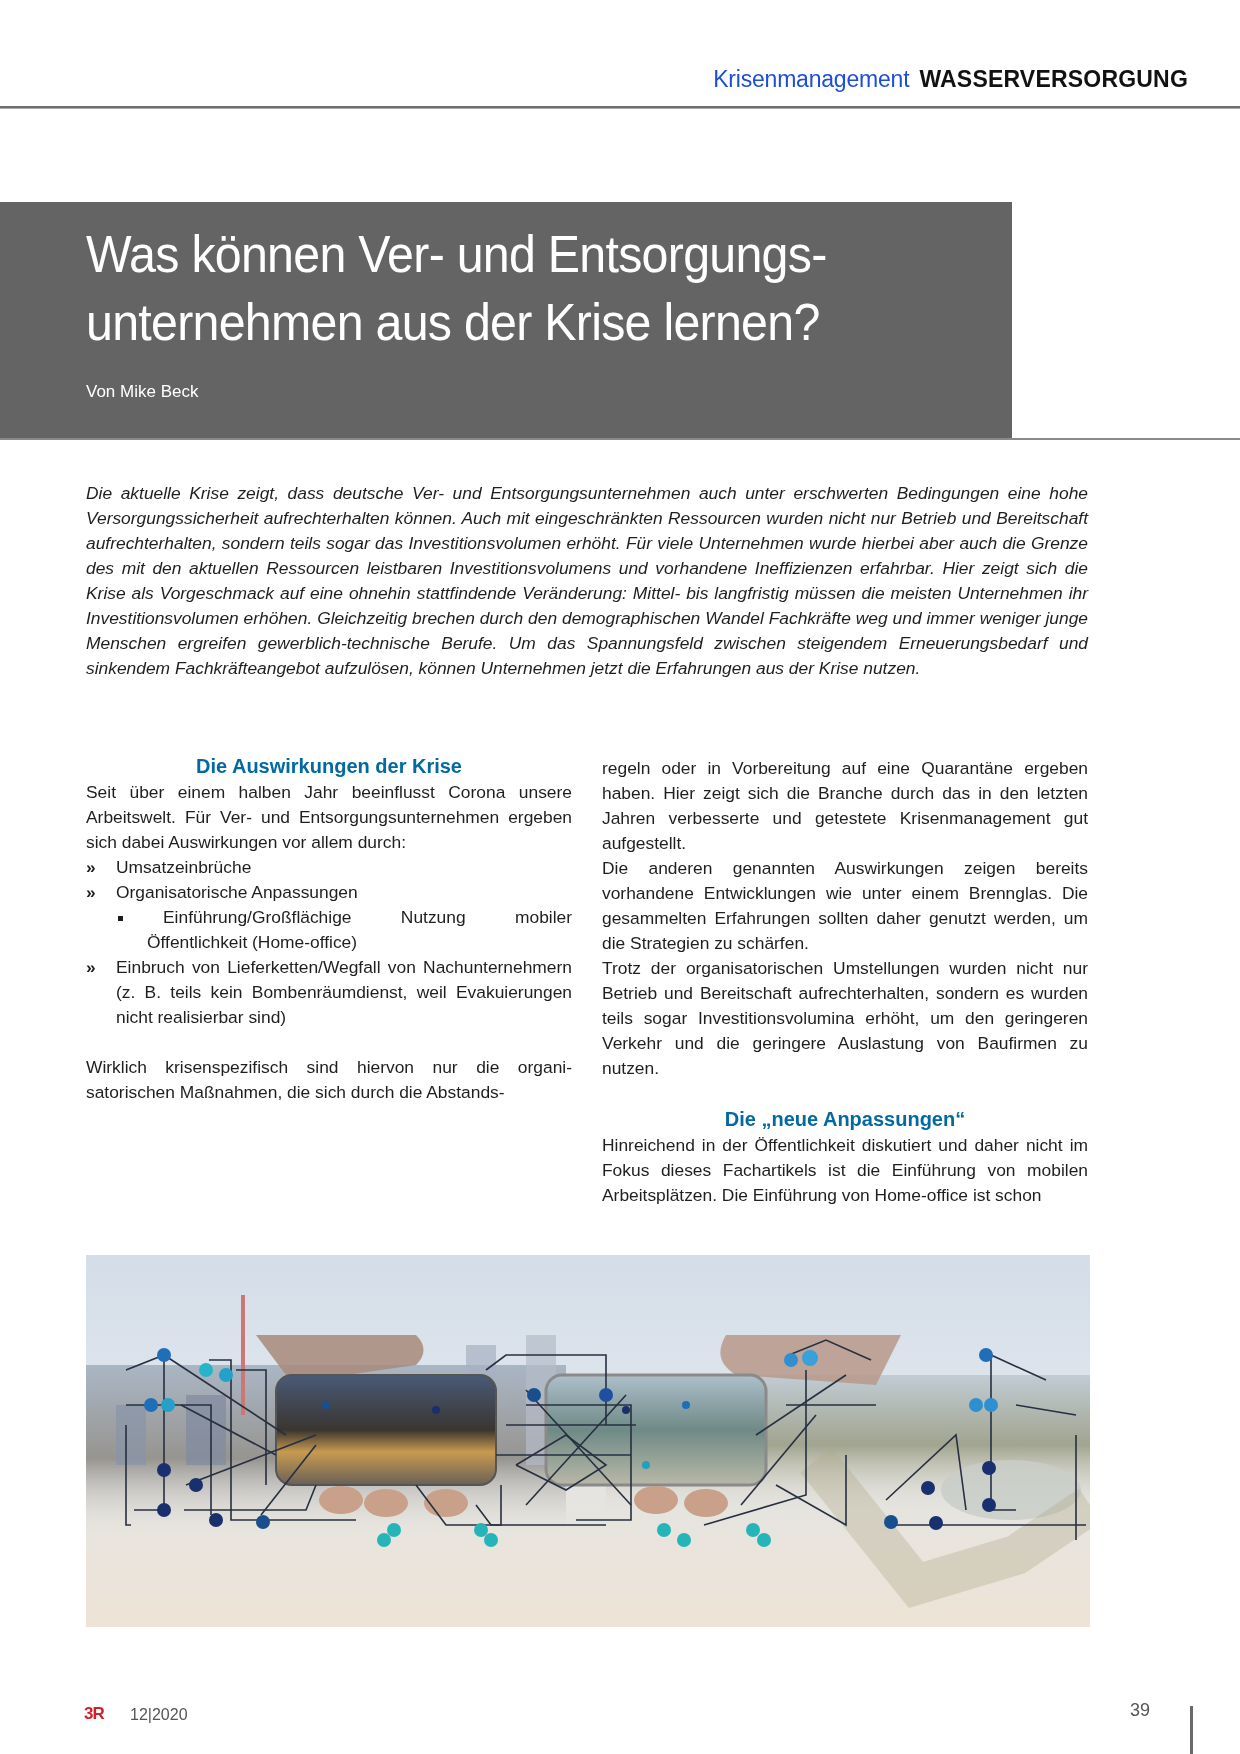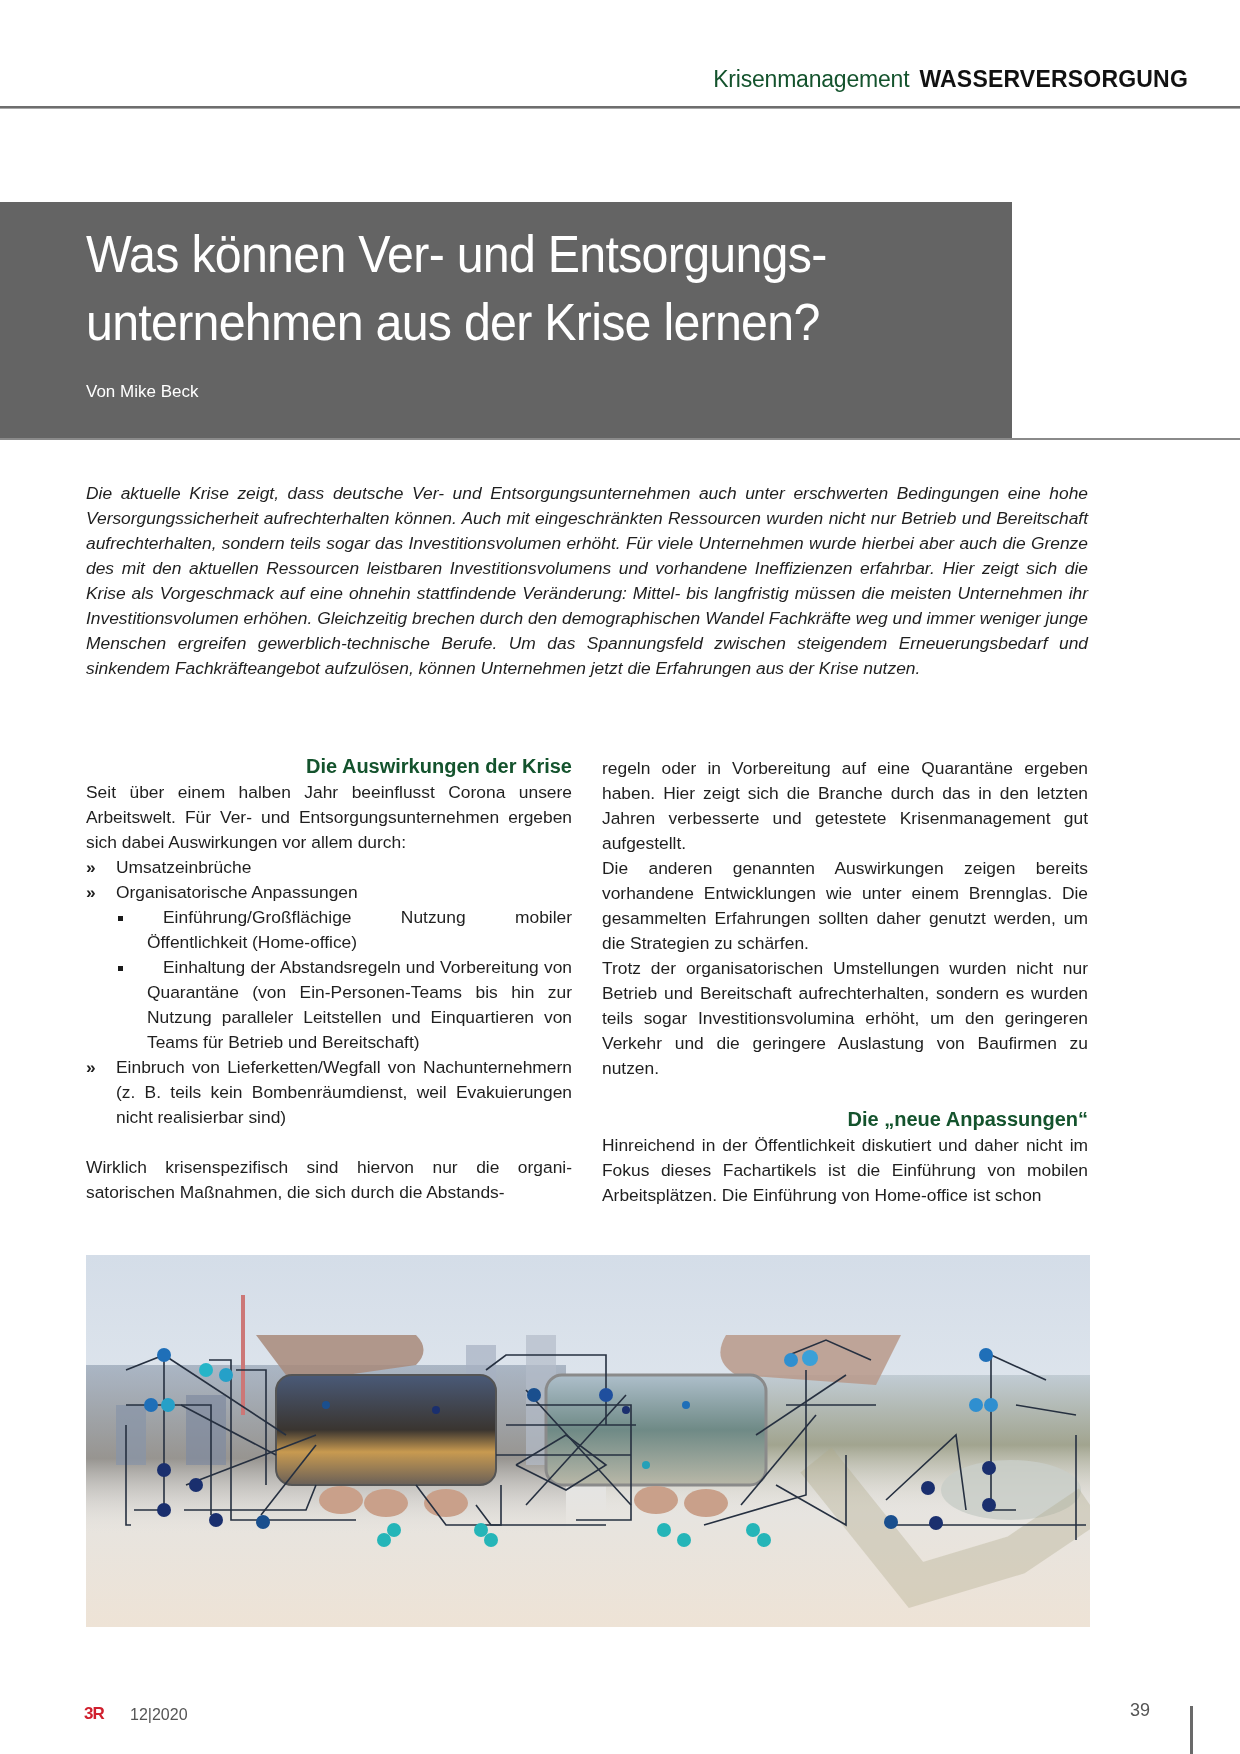--- a/index.html
+++ b/index.html
@@ -1,40 +1,40 @@
 <!DOCTYPE html>
 <html><head>
 <meta charset="utf-8">
 <style>
   html, body { margin: 0; padding: 0; background: #ffffff; }
   body { width: 1240px; height: 1754px; position: relative; overflow: hidden;
          font-family: "Liberation Sans", "DejaVu Sans", sans-serif; color: #1a1a1a; }
 
   .running-head { position: absolute; right: 52px; top: 64px; font-size: 23px; line-height: 30px;
                   white-space: nowrap; letter-spacing: -0.2px; }
-  .running-head .section { color: #14532d; margin-right: 10px; }
+  .running-head .section { color: #1d4ed8; margin-right: 10px; }
   .running-head .topic { color: #111; font-weight: bold; letter-spacing: 0.2px; margin-top: 24px; }
   .head-rule { position: absolute; left: 0; top: 106px; width: 1240px; height: 2px;
                background: #6e6e6e; border-bottom: 1px solid #a9a9a9; }
 
   .title-band { position: absolute; left: 0; top: 202px; width: 1012px; height: 236px; background: #646464; }
   .title { position: absolute; left: 86px; top: 18px; margin: 0; font-weight: normal; color: #ffffff;
            font-size: 52px; line-height: 68px; letter-spacing: -0.8px; transform: scaleX(0.93);
            transform-origin: left top; width: 1050px; }
   .byline { position: absolute; left: 86px; top: 180px; color: #ffffff; font-size: 17px; }
   .band-bottom { position: absolute; left: 0; top: 438px; width: 1240px; height: 2px; background: #8a8a8a; }
 
   .lead { position: absolute; left: 86px; top: 481px; width: 1002px; margin: 0; font-style: italic;
           font-size: 17.4px; line-height: 25px; text-align: justify; color: #1f1f1f; }
 
   .col { position: absolute; top: 752px; width: 486px; font-size: 17.4px; line-height: 25px;
          text-align: justify; color: #1f1f1f; }
   .col-left { left: 86px; }
   .col-right { left: 602px; top: 756px; }
-  .col h2 { margin: 0; font-size: 20px; line-height: 28px; font-weight: bold; color: #14532d; text-align: right; }
+  .col h2 { margin: 0; font-size: 20px; line-height: 28px; font-weight: bold; color: #0369a1; text-align: center; }
   .col p { margin: 0; }
   .gap { height: 25px; }
 
   ul.l1 { list-style: none; margin: 0; padding: 0; }
   ul.l1 > li { position: relative; padding-left: 30px; }
   ul.l1 > li > .mark { position: absolute; left: 0; top: 0; font-weight: bold; }
   ul.l2 { list-style: none; margin: 0; padding: 0; }
   ul.l2 > li { position: relative; padding-left: 31px; text-indent: 16px; }
   ul.l2 > li > .sq { position: absolute; left: 2px; top: 11px; width: 5px; height: 5px; background: #1a1a1a; text-indent: 0; }
 
@@ -75,24 +75,20 @@
       <span class="mark">»</span>
       <span>Umsatzeinbrüche</span>
     </li>
     <li>
       <span class="mark">»</span>
       <span>Organisatorische Anpassungen</span>
       <ul class="l2">
         <li>
           <span class="sq"></span>
           <span>Einführung/Großflächige Nutzung mobiler Öffentlichkeit (Home-office)</span>
-        </li>
-        <li>
-          <span class="sq"></span>
-          <span>Einhaltung der Abstandsregeln und Vorbereitung von Quarantäne (von Ein-Personen-Teams bis hin zur Nutzung paralleler Leitstellen und Einquartieren von Teams für Betrieb und Bereitschaft)</span>
         </li>
       </ul>
     </li>
     <li>
       <span class="mark">»</span>
       <span>Einbruch von Lieferketten/Wegfall von Nachunternehmern (z. B. teils kein Bombenräumdienst, weil Evakuierungen nicht realisierbar sind)</span>
     </li>
   </ul>
   <div class="gap"></div>
   <p>Wirklich krisenspezifisch sind hiervon nur die organi­satorischen Maßnahmen, die sich durch die Abstands-</p>

